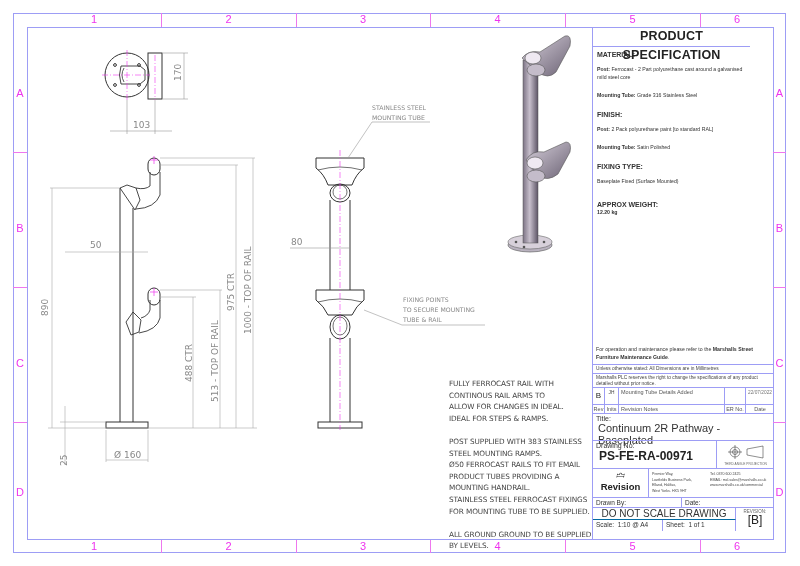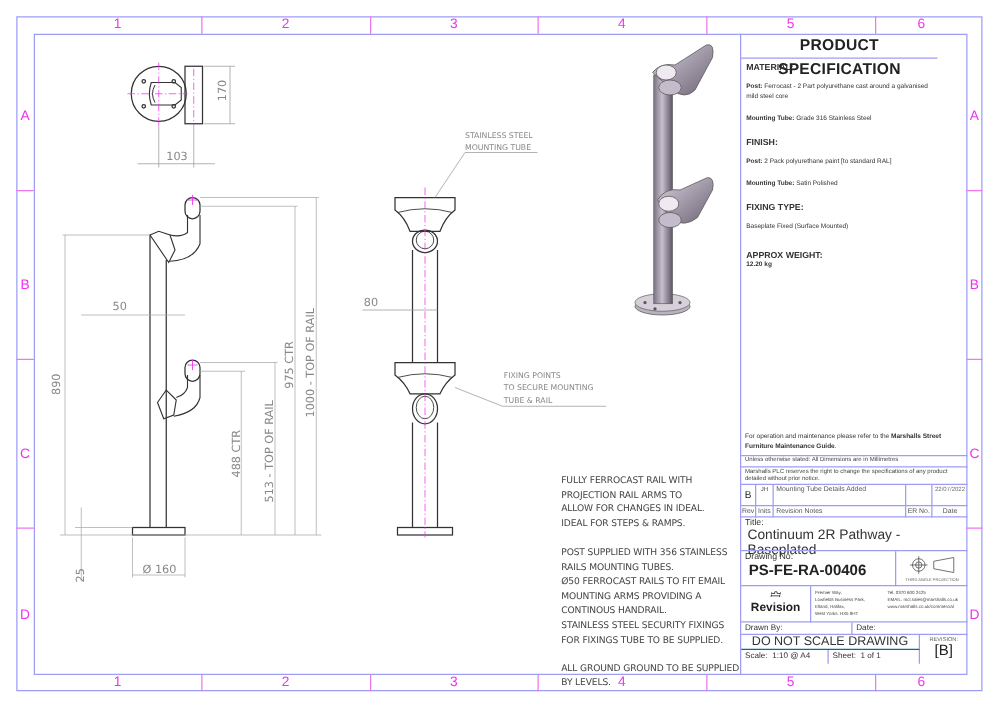--- a/index.html
+++ b/index.html
@@ -198,31 +198,31 @@
     <ellipse cx="533" cy="58" rx="8" ry="6" fill="#efe9f2" stroke="#555" stroke-width="0.6"></ellipse>
     <ellipse cx="536" cy="70" rx="9" ry="6" fill="#c4bcca" stroke="#555" stroke-width="0.6"></ellipse>
     <path d="M526 160 Q532 150 544 152 L566 142 Q572 142 570 152 L558 174 Q548 182 538 176 Z" fill="url(#metal2)" stroke="#555" stroke-width="0.6"></path>
     <ellipse cx="535" cy="163" rx="8" ry="6" fill="#efe9f2" stroke="#555" stroke-width="0.6"></ellipse>
     <ellipse cx="536" cy="176" rx="9" ry="6" fill="#c4bcca" stroke="#555" stroke-width="0.6"></ellipse>
   </g>
 </svg>
 
 <div class="abs bignote" style="left:449px;top:378px;width:145px;">
   <div>FULLY FERROCAST RAIL WITH</div>
-  <div>PROJECTION RAIL ARMS TO</div>
+  <div>CONTINOUS RAIL ARMS TO</div>
   <div>ALLOW FOR CHANGES IN IDEAL.</div>
   <div>IDEAL FOR STEPS &amp; RAMPS.</div>
   <div style="height:11.6px"></div>
-  <div>POST SUPPLIED WITH 356 STAINLESS</div>
-  <div>RAILS MOUNTING TUBES.</div>
+  <div>POST SUPPLIED WITH 383 STAINLESS</div>
+  <div>STEEL MOUNTING RAMPS.</div>
   <div>Ø50 FERROCAST RAILS TO FIT EMAIL</div>
-  <div>MOUNTING ARMS PROVIDING A</div>
-  <div>CONTINOUS HANDRAIL.</div>
-  <div>STAINLESS STEEL SECURITY FIXINGS</div>
-  <div>FOR FIXINGS TUBE TO BE SUPPLIED.</div>
+  <div>PRODUCT TUBES PROVIDING A</div>
+  <div>MOUNTING HANDRAIL.</div>
+  <div>STAINLESS STEEL FERROCAST FIXINGS</div>
+  <div>FOR MOUNTING TUBE TO BE SUPPLIED.</div>
   <div style="height:11.6px"></div>
   <div>ALL GROUND GROUND TO BE SUPPLIED</div>
   <div>BY LEVELS.</div>
 </div>
 
 <div class="abs spec">
   <div class="spec-title">PRODUCT SPECIFICATION</div>
   <div class="spec-body">
     <div class="spec-h">MATERIAL:</div>
     <div class="spec-p"><b>Post:</b> <span>Ferrocast - 2 Part polyurethane cast around a galvanised mild steel core</span></div>
@@ -259,21 +259,21 @@
   </div>
 
   <div class="tb" style="top:386px;height:27px;padding:1px 3px;">
     <div style="font-size:7px;color:#333;">Title:</div>
     <div style="font-size:11px;color:#333;margin-left:2px;">Continuum 2R Pathway - Baseplated</div>
   </div>
 
   <div class="tb" style="top:413px;height:28px;">
     <div class="cell" style="left:0;width:124px;height:28px;padding:1px 3px;">
       <div style="font-size:7px;color:#333;">Drawing No:</div>
-      <div style="font-size:12px;font-weight:bold;color:#222;margin-left:3px;">PS-FE-RA-00406</div>
+      <div style="font-size:12px;font-weight:bold;color:#222;margin-left:3px;">PS-FE-RA-00971</div>
     </div>
     <div class="cell" style="left:124px;width:57px;height:28px;border-right:none;">
       <svg width="57" height="28" style="position:absolute;left:0;top:0;">
         <g stroke="#444" fill="none" stroke-width="0.6">
           <circle cx="18" cy="11" r="5"></circle>
             <circle cx="18" cy="11" r="2.5"></circle>
           <line x1="11" y1="11" x2="25" y2="11"></line>
             <line x1="18" y1="4" x2="18" y2="18"></line>
           <path d="M30 8 L46 5 L46 17 L30 14 Z"></path>
         </g>

